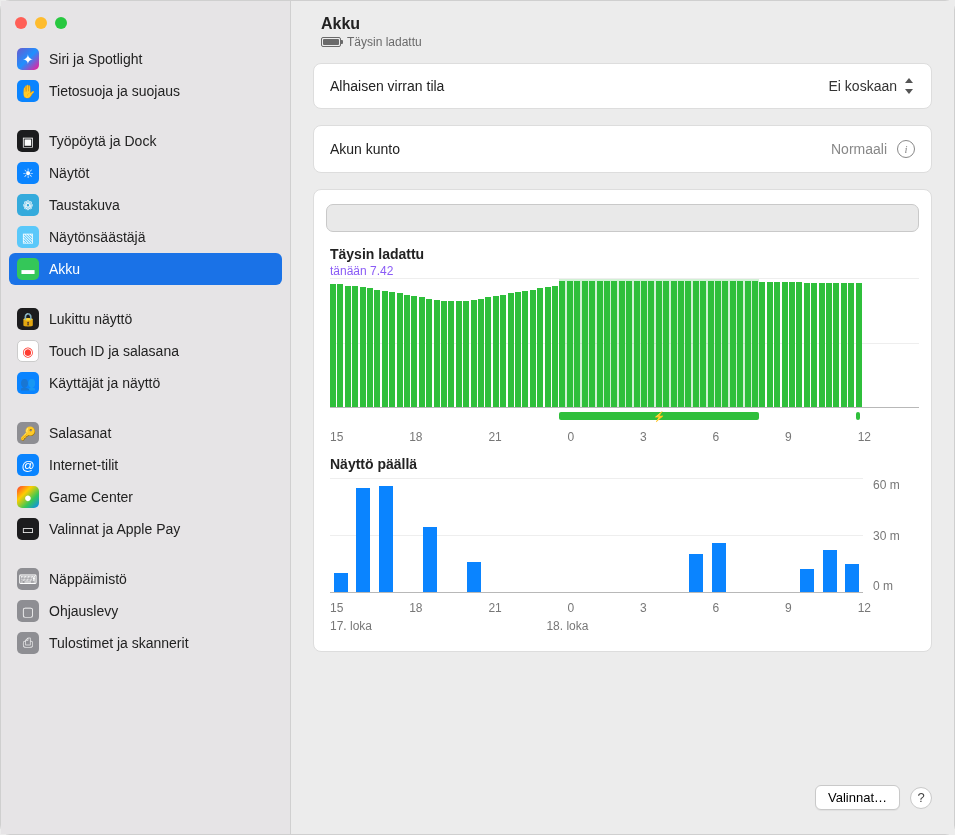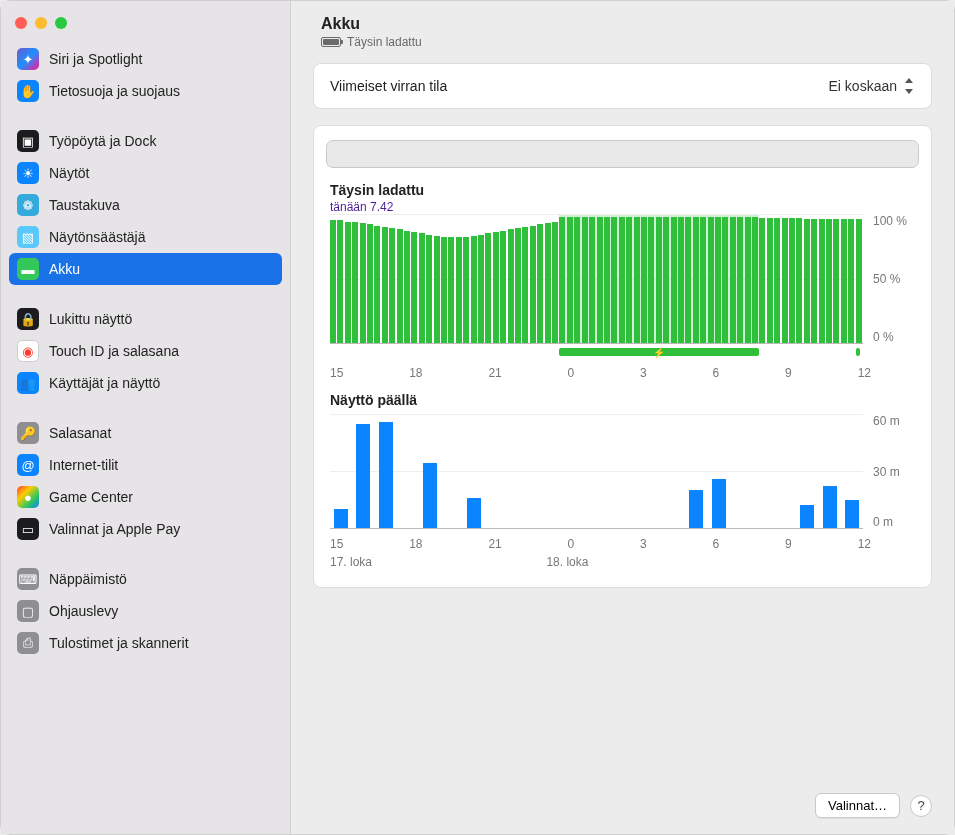--- a/index.html
+++ b/index.html
@@ -141,21 +141,21 @@
 .seg .segbtn {
   flex: 1; display: flex; align-items: center; justify-content: center;
   font-size: 14px; cursor: default;
 }
 .seg .segbtn.active {
   background: #fff; border-radius: 7px; box-shadow: 0 0 0 1px #c9c9c9;
 }
 .chart-panel { padding-bottom: 10px; }
 .chart-sec { padding: 4px 16px 0 16px; }
 .chart-sec .ct { font-weight: 700; font-size: 14px; }
-.chart-sec .csub { color: #4c1d95; font-size: 12px; margin-top: 2px; }
+.chart-sec .csub { color: #8b5cf6; font-size: 12px; margin-top: 2px; }
 .chart-title { font-weight: 700; font-size: 14px; padding: 10px 16px 6px 16px; }
 .chart-wrap {
   display: flex; align-items: stretch; padding: 0 12px 0 16px;
   gap: 6px;
 }
 .plot {
   flex: 1; position: relative; height: 130px;
   border-bottom: 1px solid #b8b8b8;
 }
 .bar {
@@ -183,21 +183,21 @@
 .xaxis2 {
   display: flex; justify-content: space-between; padding: 8px 60px 2px 16px;
   color: #777; font-size: 12px;
 }
 .daterow {
   display: flex; padding: 2px 60px 8px 16px; color: #777; font-size: 12px;
 }
 .daterow .d1 { width: 40%; }
 .footer {
   display: flex; justify-content: flex-end; align-items: center;
-  gap: 10px; padding: 10px 22px 16px 0;
+  gap: 10px; padding: 10px 22px 24px 0;
 }
 .btn {
   background: #fff; border: 1px solid #c9c9c9; border-radius: 6px;
   padding: 4px 12px; font-size: 13px; box-shadow: 0 1px 1px rgba(0,0,0,0.05);
 }
 .help {
   width: 22px; height: 22px; border-radius: 50%; background: #fff;
   border: 1px solid #c9c9c9; display: flex; align-items: center; justify-content: center;
   font-size: 13px; color: #444;
 }
@@ -298,28 +298,37 @@
         <span class="bat-icon">
             <span class="fill"></span>
           </span>
         <span>Täysin ladattu</span>
       </div>
     </div>
 
     <div class="content">
       <div class="panel">
         <div class="row">
-          <span>Viimeiset virran tila</span>
+          <span>Alhaisen virran tila</span>
           <div class="select-ish">
             <span>Ei koskaan</span>
             <span class="updown"></span>
           </div>
         </div>
       </div>
 
+      <div class="panel">
+        <div class="row">
+          <span>Akun kunto</span>
+          <div style="display:flex;align-items:center;gap:10px;color:#888">
+            <span>Normaali</span>
+            <span class="info-circ">i</span>
+          </div>
+        </div>
+      </div>
 
       <div class="panel chart-panel">
         <div class="seg">
         </div>
 
         <div class="chart-sec">
           <div class="ct">Täysin ladattu</div>
           <div class="csub">tänään 7.42</div>
         </div>
 
@@ -398,25 +407,20 @@
               <div class="bar" style="left: 495.986px; width: 6px; height: 96%;"></div>
               <div class="bar" style="left: 503.389px; width: 6px; height: 96%;"></div>
               <div class="bar" style="left: 510.792px; width: 6px; height: 96%;"></div>
               <div class="bar" style="left: 518.194px; width: 6px; height: 96%;"></div>
               <div class="bar" style="left: 525.597px; width: 6px; height: 96%;"></div>
               <div class="charging-bar" style="left: 229.486px; width: 199.875px;">
                 <span class="bolt">⚡</span>
               </div>
               <div class="charging-bar" style="left: 525.597px; width: 4px;"></div>
             </div>
-          <div class="yaxis">
-            <span>100 %</span>
-            <span>50 %</span>
-            <span>0 %</span>
-          </div>
         </div>
         <div class="xaxis" id="power-x">
             <span>15</span>
             <span>18</span>
             <span>21</span>
             <span>0</span>
             <span>3</span>
             <span>6</span>
             <span>9</span>
             <span>12</span>

